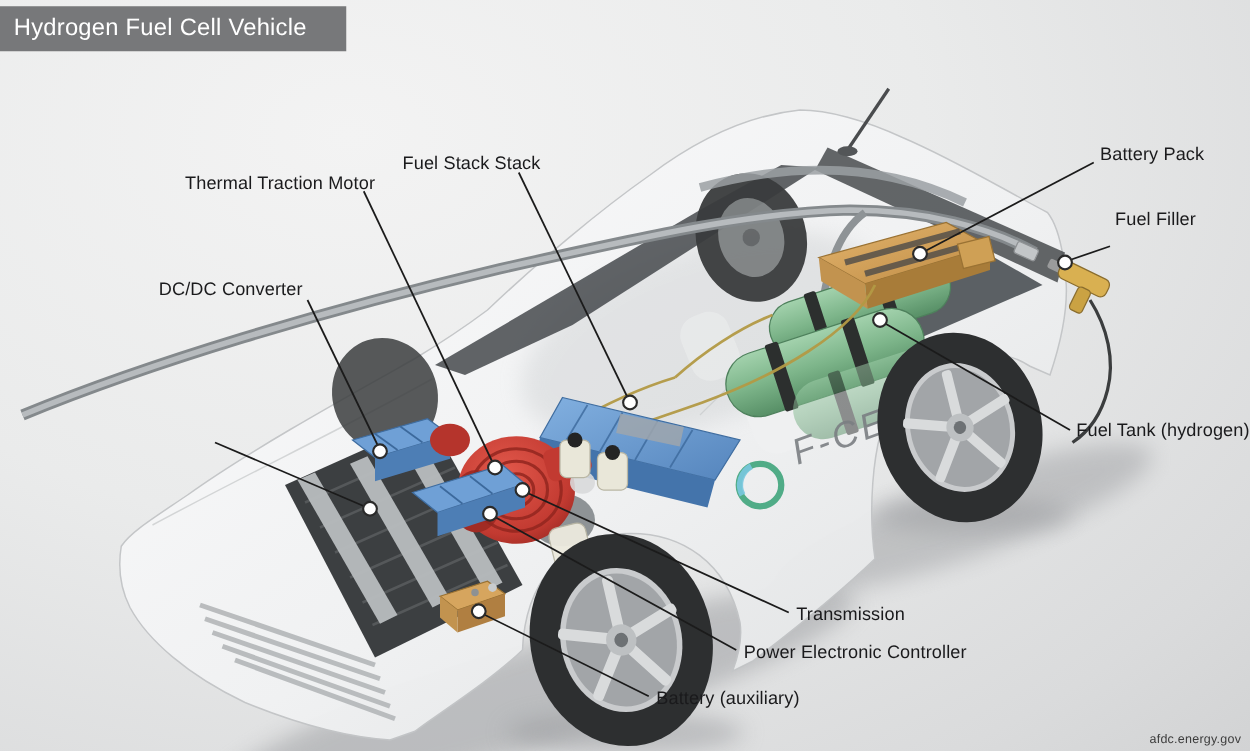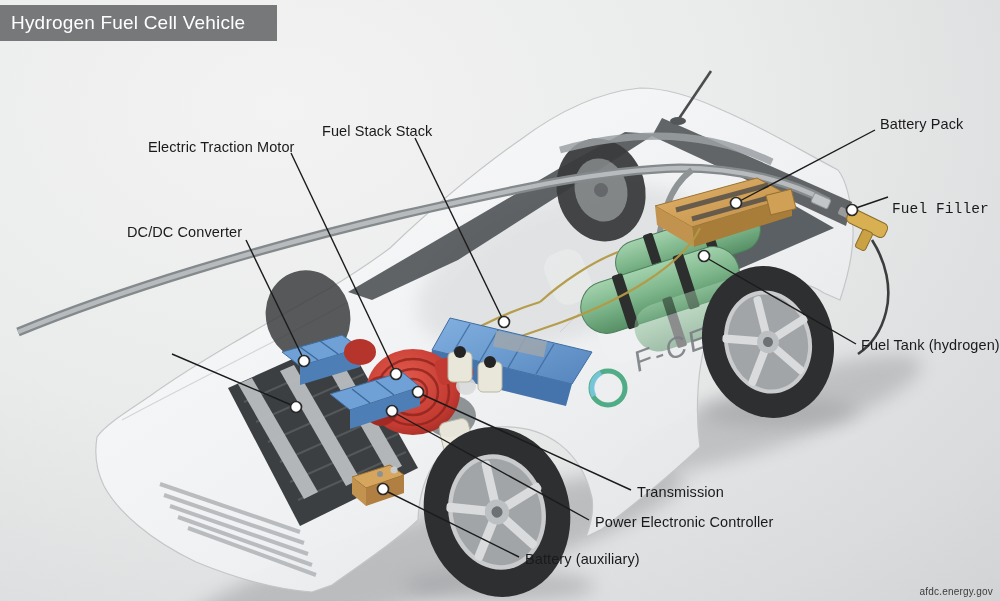--- a/index.html
+++ b/index.html
@@ -287,24 +287,24 @@
       <circle cx="296" cy="407" r="5.5"></circle>
       <circle cx="704" cy="256" r="5.5"></circle>
       <circle cx="418" cy="392" r="5.5"></circle>
       <circle cx="392" cy="411" r="5.5"></circle>
       <circle cx="383" cy="489" r="5.5"></circle>
     </g>
   </svg>
 
   <div class="title-banner">Hydrogen Fuel Cell Vehicle</div>
 
-  <div class="callout-label" style="left:148px;top:139px;">Electric Traction Motor</div>
+  <div class="callout-label" style="left:148px;top:139px;">Thermal Traction Motor</div>
   <div class="callout-label" style="left:322px;top:123px;">Fuel Stack Stack</div>
   <div class="callout-label" style="left:880px;top:116px;">Battery Pack</div>
-  <div class="callout-label" style="left:892px;top:201px;font-family:Liberation Mono, monospace;">Fuel Filler</div>
+  <div class="callout-label" style="left:892px;top:168px;">Fuel Filler</div>
   <div class="callout-label" style="left:127px;top:224px;">DC/DC Converter</div>
   <div class="callout-label" style="left:861px;top:337px;">Fuel Tank (hydrogen)</div>
   <div class="callout-label" style="left:637px;top:484px;">Transmission</div>
   <div class="callout-label" style="left:595px;top:514px;">Power Electronic Controller</div>
   <div class="callout-label" style="left:525px;top:551px;">Battery (auxiliary)</div>
 
   <div class="source-credit">afdc.energy.gov</div>
 </div>
 
 </body></html>

